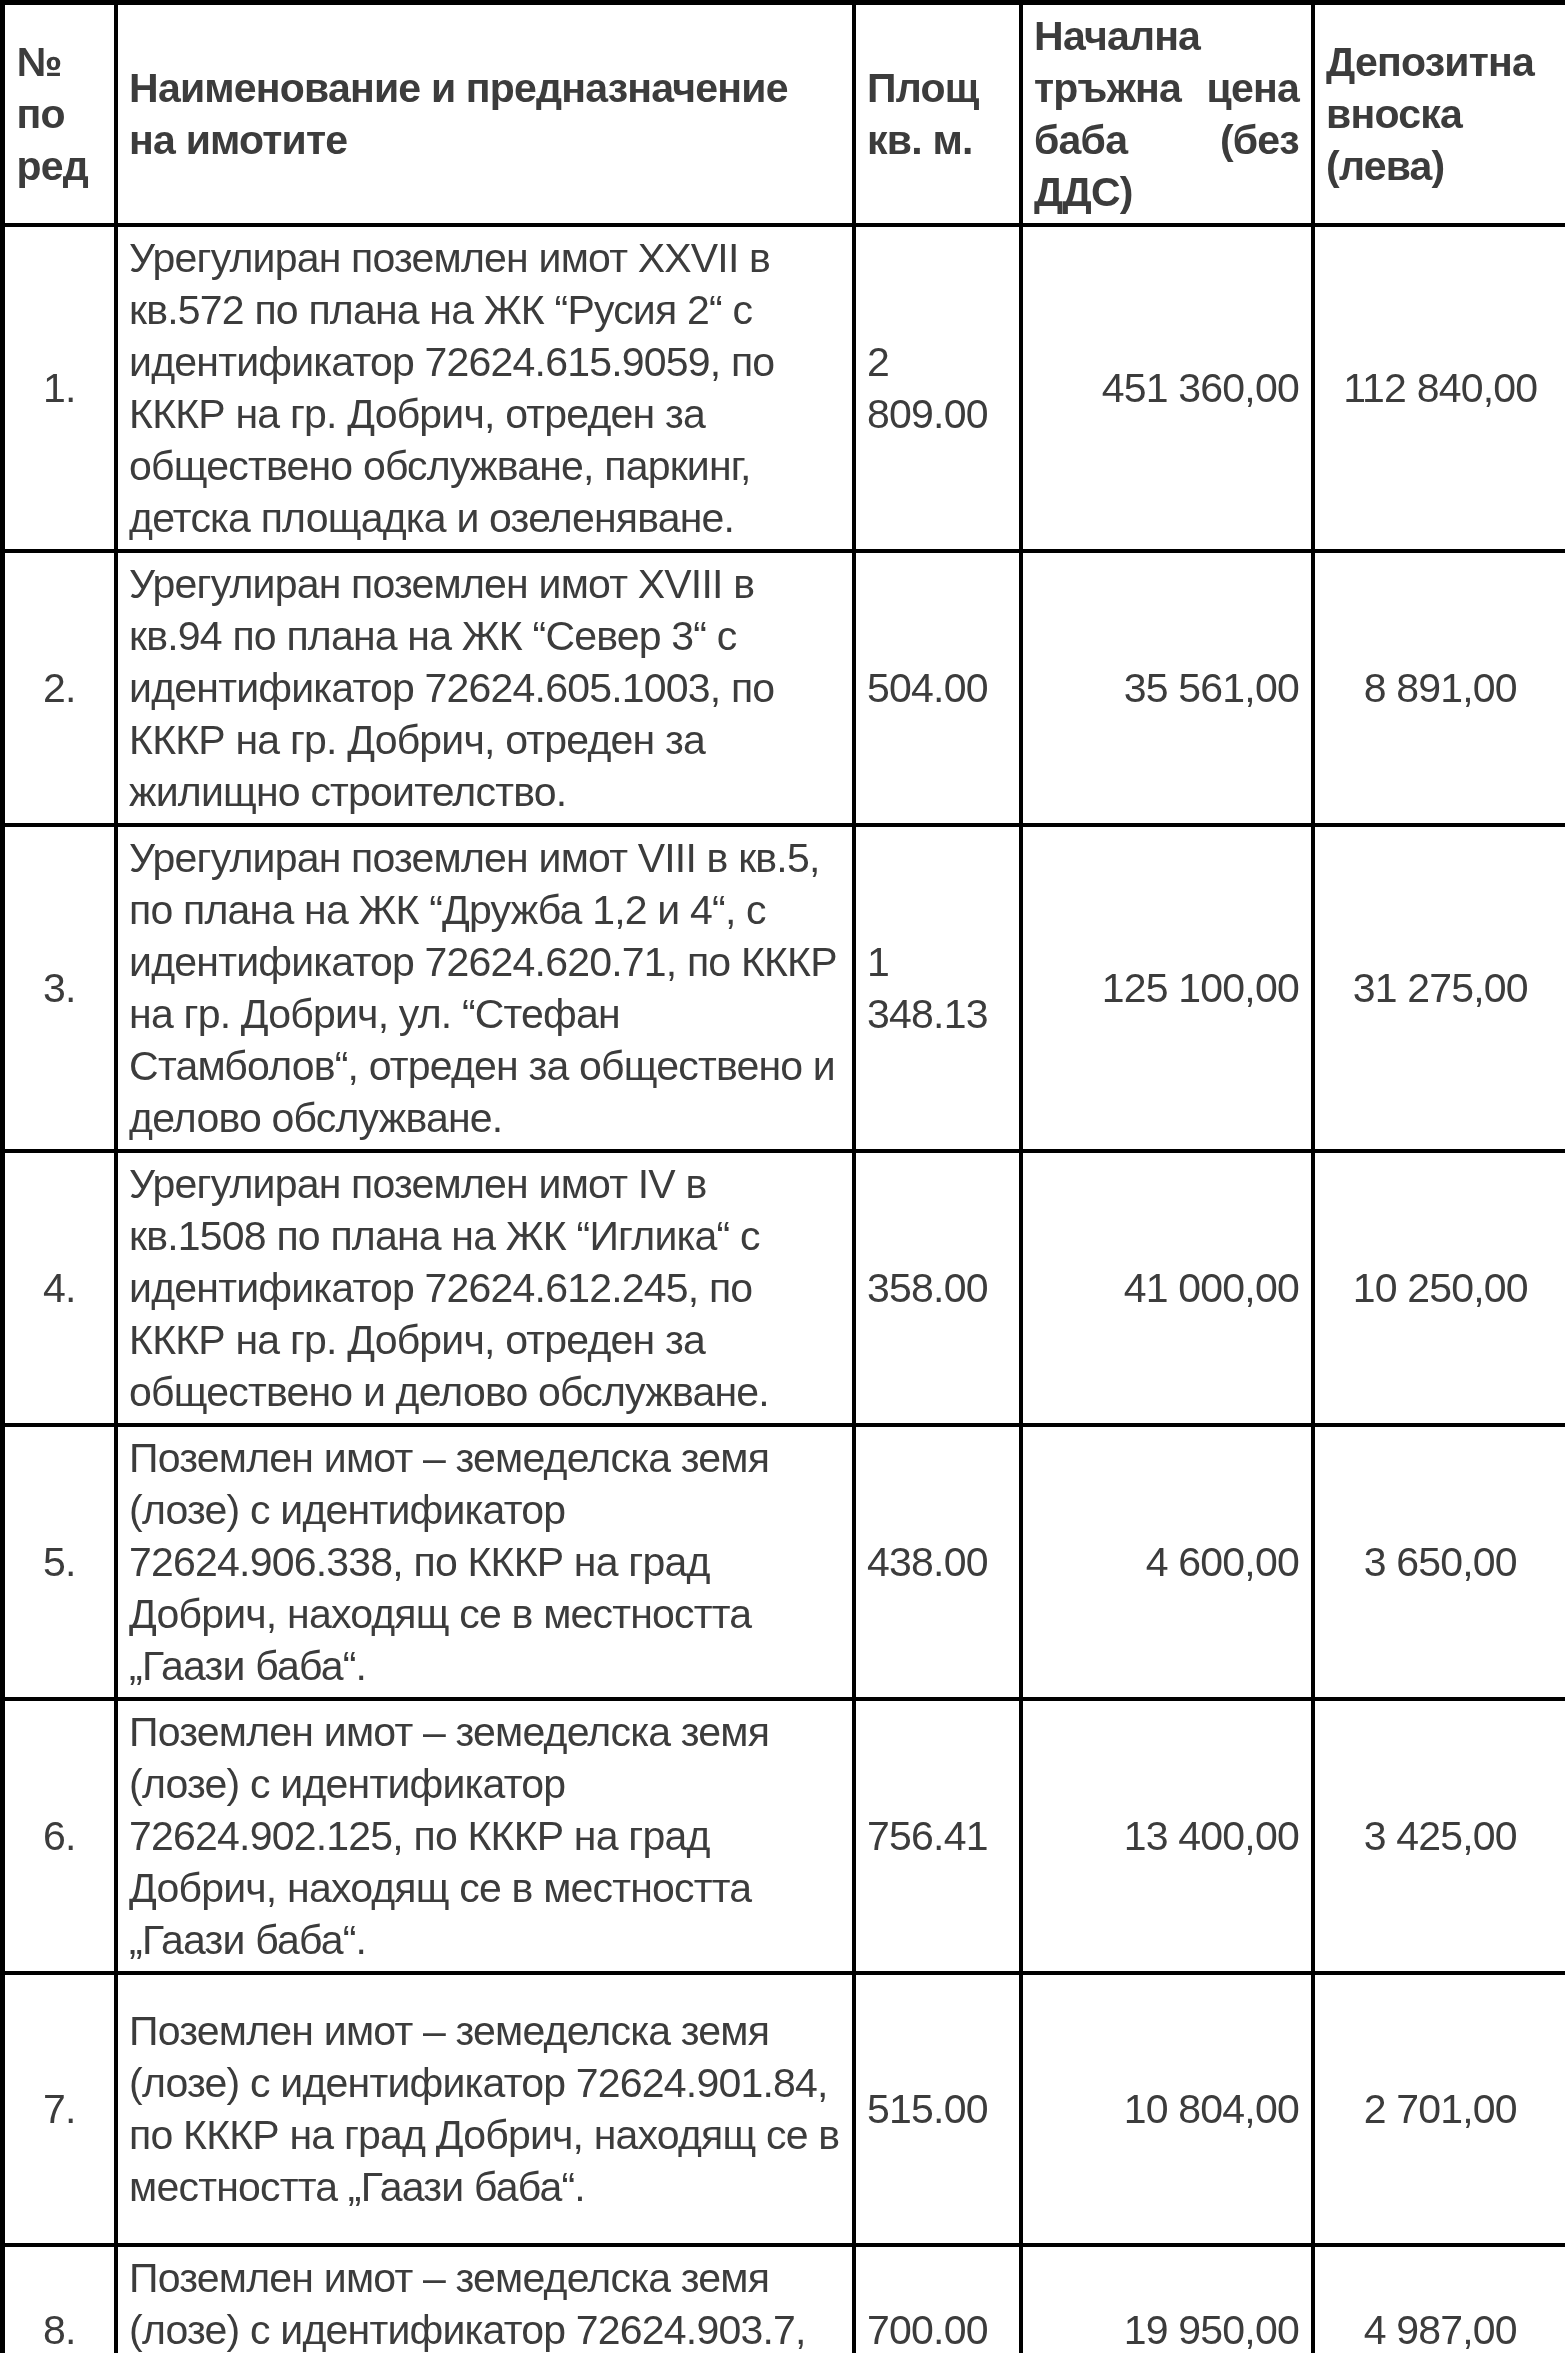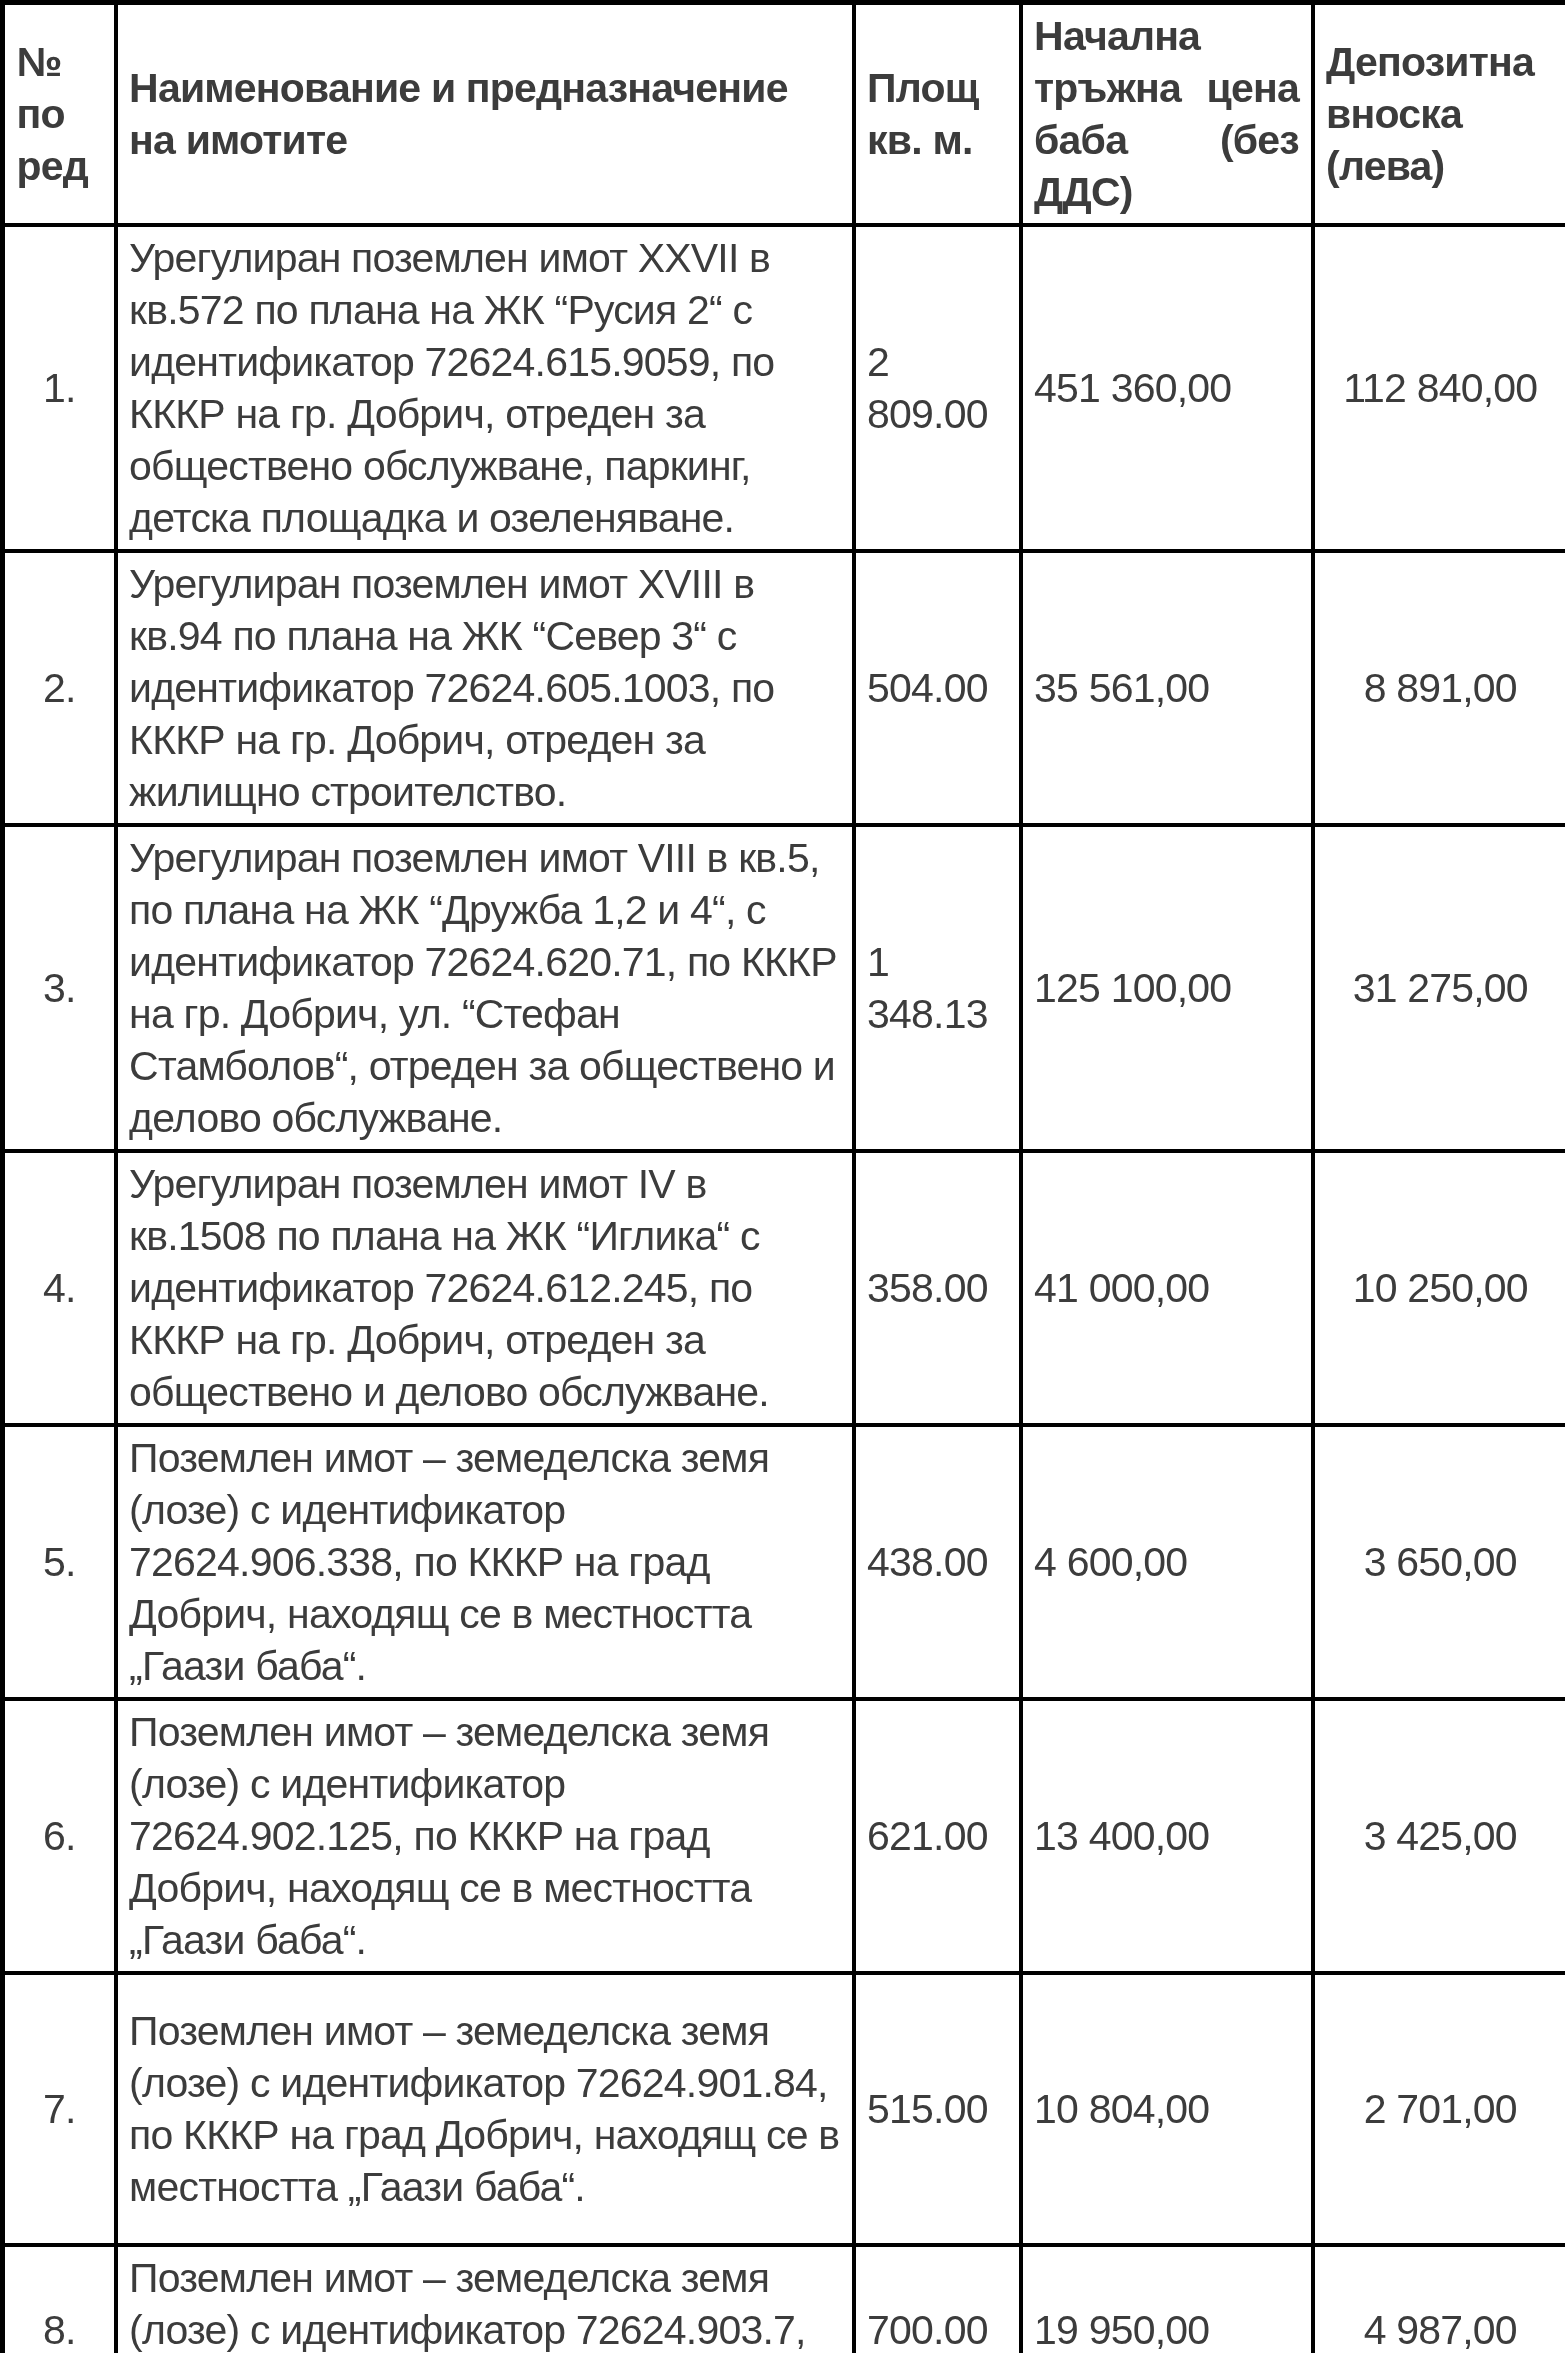--- a/index.html
+++ b/index.html
@@ -57,21 +57,21 @@
     text-align: left;
     color: #3c3c3c;
     letter-spacing: -0.8px;
     font-size: 43px;
     line-height: 55px;
   }
   th.justify { text-align: justify; }
   td.num-cell     { text-align: center; }
   td.name-cell    { text-align: left; padding-left: 15px; padding-right: 8.3px; }
   td.area-cell    { padding-left: 10px; padding-right: 10px; }
-  td.price-cell   { text-align: left; }
+  td.price-cell   { text-align: right; }
   td.deposit-cell { text-align: center; }
 </style>
 </head>
 <body>
 
 <div class="page">
   <table class="props">
     <colgroup>
       <col class="c-num">
       <col class="c-name">
@@ -124,21 +124,21 @@
         <td class="num-cell">5.</td>
         <td class="name-cell">Поземлен имот – земеделска земя (лозе) с идентификатор 72624.906.338, по КККР на град Добрич, находящ се в местността „Гаази баба“.</td>
         <td class="area-cell">438.00</td>
         <td class="price-cell">4 600,00</td>
         <td class="deposit-cell">3 650,00</td>
       </tr>
 
       <tr class="r6">
         <td class="num-cell">6.</td>
         <td class="name-cell">Поземлен имот – земеделска земя (лозе) с идентификатор 72624.902.125, по КККР на град Добрич, находящ се в местността „Гаази баба“.</td>
-        <td class="area-cell">621.00</td>
+        <td class="area-cell">756.41</td>
         <td class="price-cell">13 400,00</td>
         <td class="deposit-cell">3 425,00</td>
       </tr>
 
       <tr class="r7">
         <td class="num-cell">7.</td>
         <td class="name-cell">Поземлен имот – земеделска земя (лозе) с идентификатор 72624.901.84, по КККР на град Добрич, находящ се в местността „Гаази баба“.</td>
         <td class="area-cell">515.00</td>
         <td class="price-cell">10 804,00</td>
         <td class="deposit-cell">2 701,00</td>

